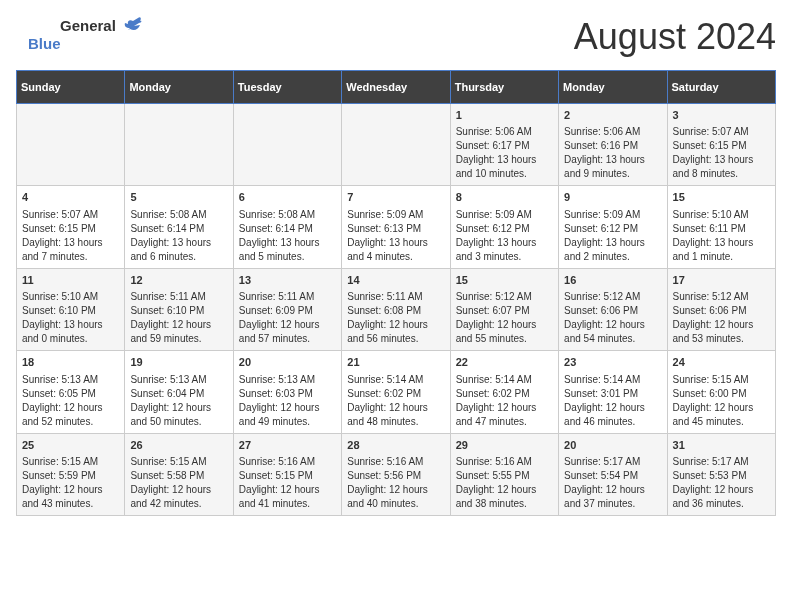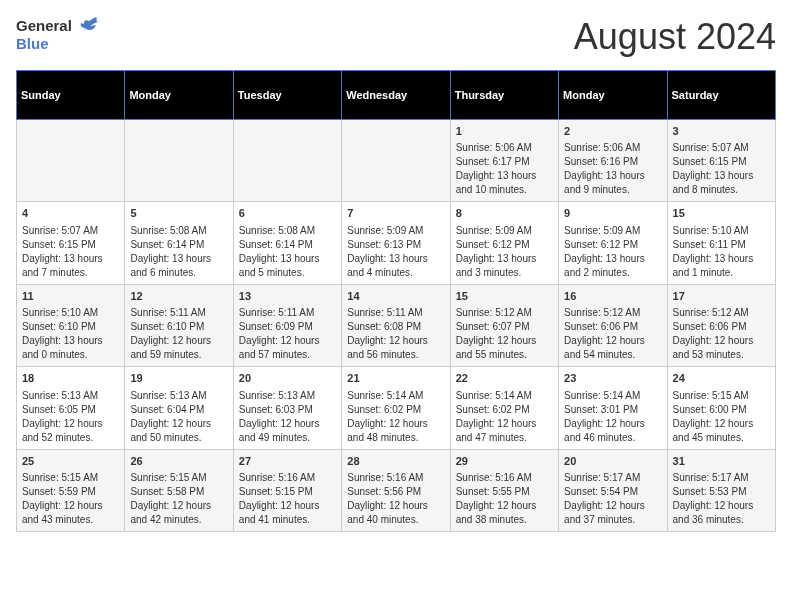--- a/index.html
+++ b/index.html
@@ -32,23 +32,23 @@
     .location {
       font-size: 15px;
       color: #555;
     }
     table {
       width: 100%;
       border-collapse: collapse;
       font-size: 10.5px;
     }
     thead tr th {
-      background-color: #000000;
+      background-color: #404040;
       color: #fff;
-      padding: 18px 4px;
+      padding: 10px 4px;
       text-align: left;
       font-size: 11px;
       font-weight: bold;
       border: 1px solid #4a7bc8;
     }
     tbody tr td {
       border: 1px solid #ccc;
       vertical-align: top;
       padding: 4px 5px;
       height: 75px;
@@ -72,27 +72,27 @@
     .empty-cell {
       background-color: #f5f5f5;
     }
   </style>
 </head>
 <body>
 
 <div class="header-section">
   <div class="logo">
     <span style="display:flex; flex-direction:column; line-height:1.1;">
-      <span style="display:flex; align-items:center; gap:2px;">
+      <span style="display:flex; align-items:center; gap:2px;margin-left:44px;">
         <span style="font-size:15px; font-weight:bold; color:#333;">General</span>
         <svg width="22" height="20" viewBox="0 0 22 20" style="margin-left:2px;">
           <path d="M18 2 C20 0, 22 2, 20 5 C22 4, 22 7, 19 7 L14 10 L20 9 C18 14, 14 15, 10 13 L8 14 L10 12 C6 12, 4 10, 5 7 L8 8 C7 5, 10 3, 13 5 Z" fill="#4a7bc8"></path>
         </svg>
       </span>
-      <span style="font-size:15px; font-weight:bold; color:#4a7bc8; margin-left:0;">Blue</span>
+      <span style="font-size:15px; font-weight:bold; color:#4a7bc8; margin-left:12px;">Blue</span>
     </span>
   </div>
   <div class="title-section">
     <div class="month-year">August 2024</div>
   </div>
 </div>
 
 <table>
   <thead>
     <tr>

